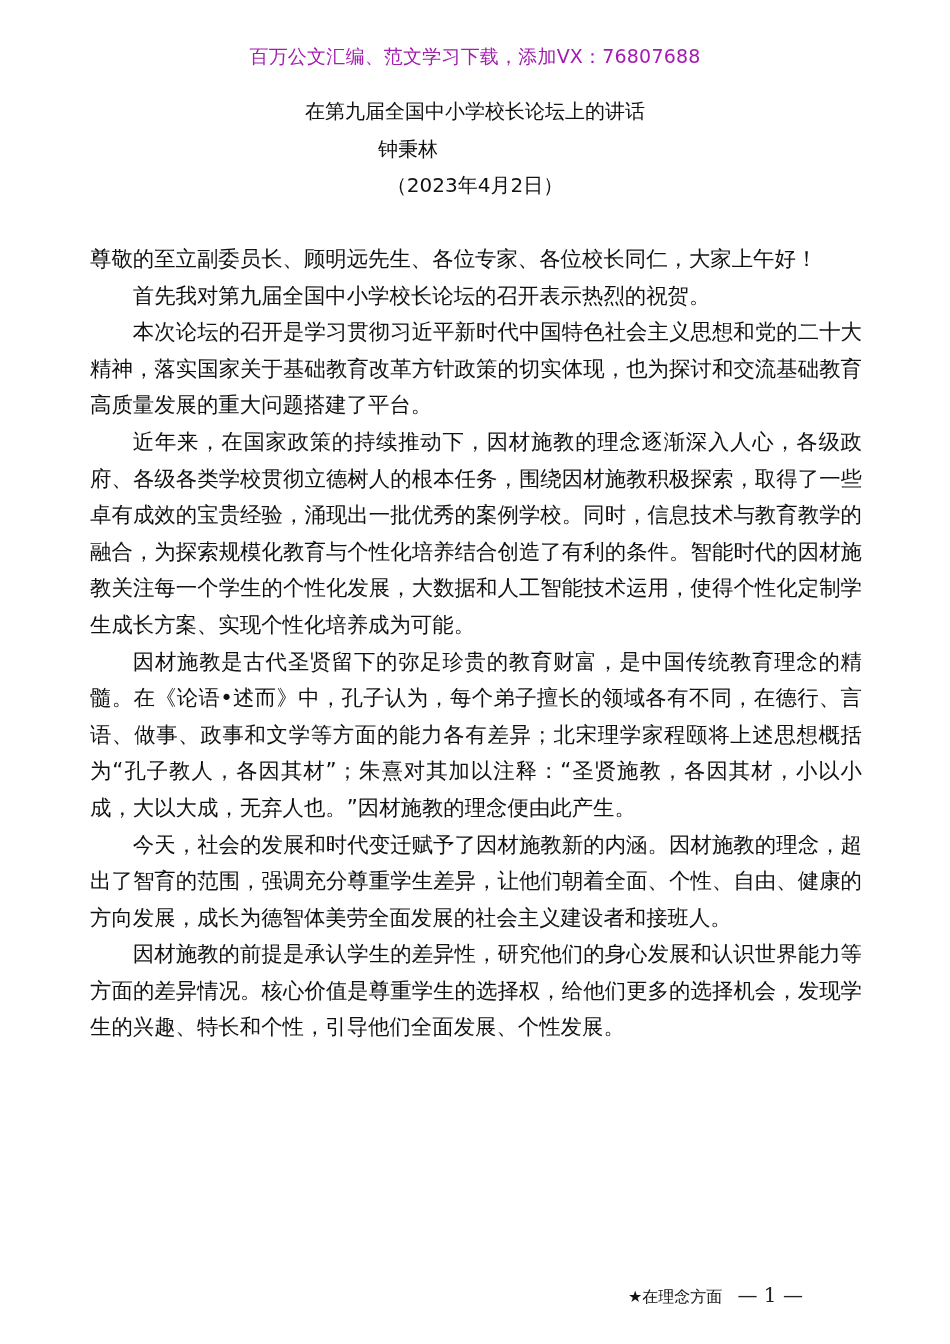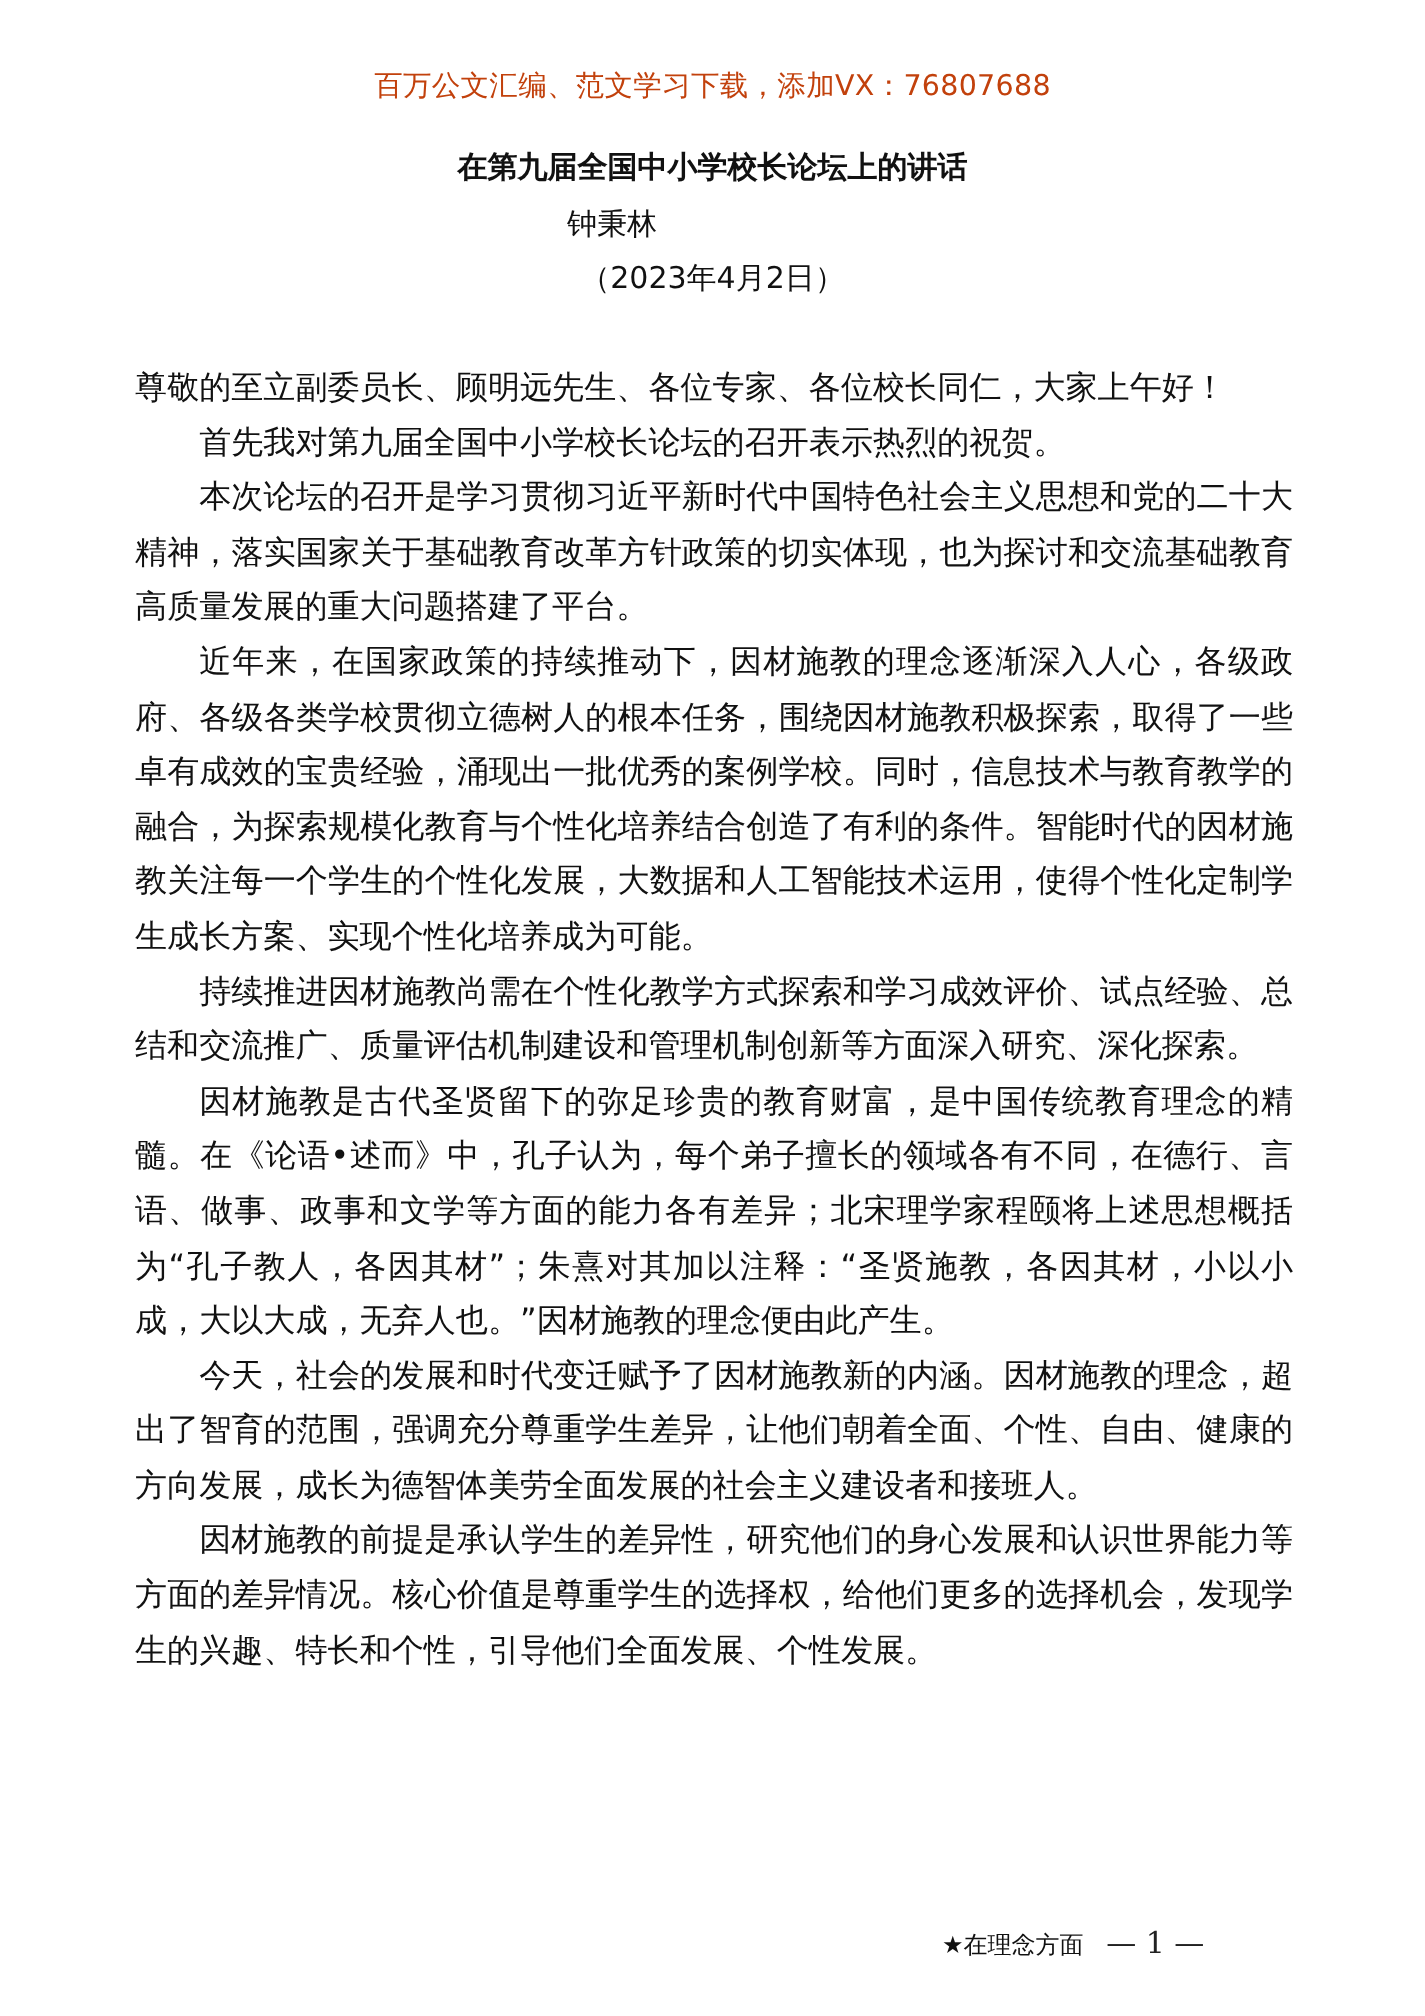--- a/index.html
+++ b/index.html
@@ -1,20 +1,20 @@
 <!DOCTYPE html>
 <html><head>
 <meta charset="utf-8">
 <style>
   html, body { margin: 0; padding: 0; background: #ffffff; }
   body { width: 950px; height: 1344px; position: relative; overflow: hidden;
          font-family: "DejaVu Sans", "Liberation Sans", sans-serif; color: #111; }
   .banner { position: absolute; top: 44px; left: 0; width: 950px; text-align: center;
-            font-size: 19px; color: #c2410c; letter-spacing: 0.2px; }
-  .title { position: absolute; top: 98px; left: 0; width: 950px; text-align: center; font-size: 20px; font-weight: bold; }
+            font-size: 19px; color: #a21caf; letter-spacing: 0.2px; }
+  .title { position: absolute; top: 98px; left: 0; width: 950px; text-align: center; font-size: 20px; }
   .author { position: absolute; top: 136px; left: 0; width: 816px; text-align: center; font-size: 20px; }
   .date { position: absolute; top: 172px; left: 0; width: 950px; text-align: center; font-size: 20px; }
   .body { position: absolute; top: 241px; left: 90px; width: 772px; font-size: 21.4px; line-height: 36.6px; }
   .body p { margin: 0; text-align: justify; text-align-last: left; }
   .body p.indent { text-indent: 2em; }
   .footer { position: absolute; top: 1283px; left: 628px; font-size: 16px; color: #111; white-space: nowrap; }
   .footer .pn { font-family: "DejaVu Serif", "Liberation Serif", serif; font-size: 20px; margin-left: 10px; color: #222; }
 </style>
 </head>
 <body>
@@ -23,21 +23,20 @@
 
 <div class="title">在第九届全国中小学校长论坛上的讲话</div>
 <div class="author">钟秉林</div>
 <div class="date">（2023年4月2日）</div>
 
 <div class="body">
   <p>尊敬的至立副委员长、顾明远先生、各位专家、各位校长同仁，大家上午好！</p>
   <p class="indent">首先我对第九届全国中小学校长论坛的召开表示热烈的祝贺。</p>
   <p class="indent">本次论坛的召开是学习贯彻习近平新时代中国特色社会主义思想和党的二十大精神，落实国家关于基础教育改革方针政策的切实体现，也为探讨和交流基础教育高质量发展的重大问题搭建了平台。</p>
   <p class="indent">近年来，在国家政策的持续推动下，因材施教的理念逐渐深入人心，各级政府、各级各类学校贯彻立德树人的根本任务，围绕因材施教积极探索，取得了一些卓有成效的宝贵经验，涌现出一批优秀的案例学校。同时，信息技术与教育教学的融合，为探索规模化教育与个性化培养结合创造了有利的条件。智能时代的因材施教关注每一个学生的个性化发展，大数据和人工智能技术运用，使得个性化定制学生成长方案、实现个性化培养成为可能。</p>
-  <p class="indent">持续推进因材施教尚需在个性化教学方式探索和学习成效评价、试点经验、总结和交流推广、质量评估机制建设和管理机制创新等方面深入研究、深化探索。</p>
   <p class="indent">因材施教是古代圣贤留下的弥足珍贵的教育财富，是中国传统教育理念的精髓。在《论语•述而》中，孔子认为，每个弟子擅长的领域各有不同，在德行、言语、做事、政事和文学等方面的能力各有差异；北宋理学家程颐将上述思想概括为“孔子教人，各因其材”；朱熹对其加以注释：“圣贤施教，各因其材，小以小成，大以大成，无弃人也。”因材施教的理念便由此产生。</p>
   <p class="indent">今天，社会的发展和时代变迁赋予了因材施教新的内涵。因材施教的理念，超出了智育的范围，强调充分尊重学生差异，让他们朝着全面、个性、自由、健康的方向发展，成长为德智体美劳全面发展的社会主义建设者和接班人。</p>
   <p class="indent">因材施教的前提是承认学生的差异性，研究他们的身心发展和认识世界能力等方面的差异情况。核心价值是尊重学生的选择权，给他们更多的选择机会，发现学生的兴趣、特长和个性，引导他们全面发展、个性发展。</p>
 </div>
 
 <div class="footer">
   <span>★在理念方面</span>
   <span class="pn">— 1 —</span>
 </div>
 

